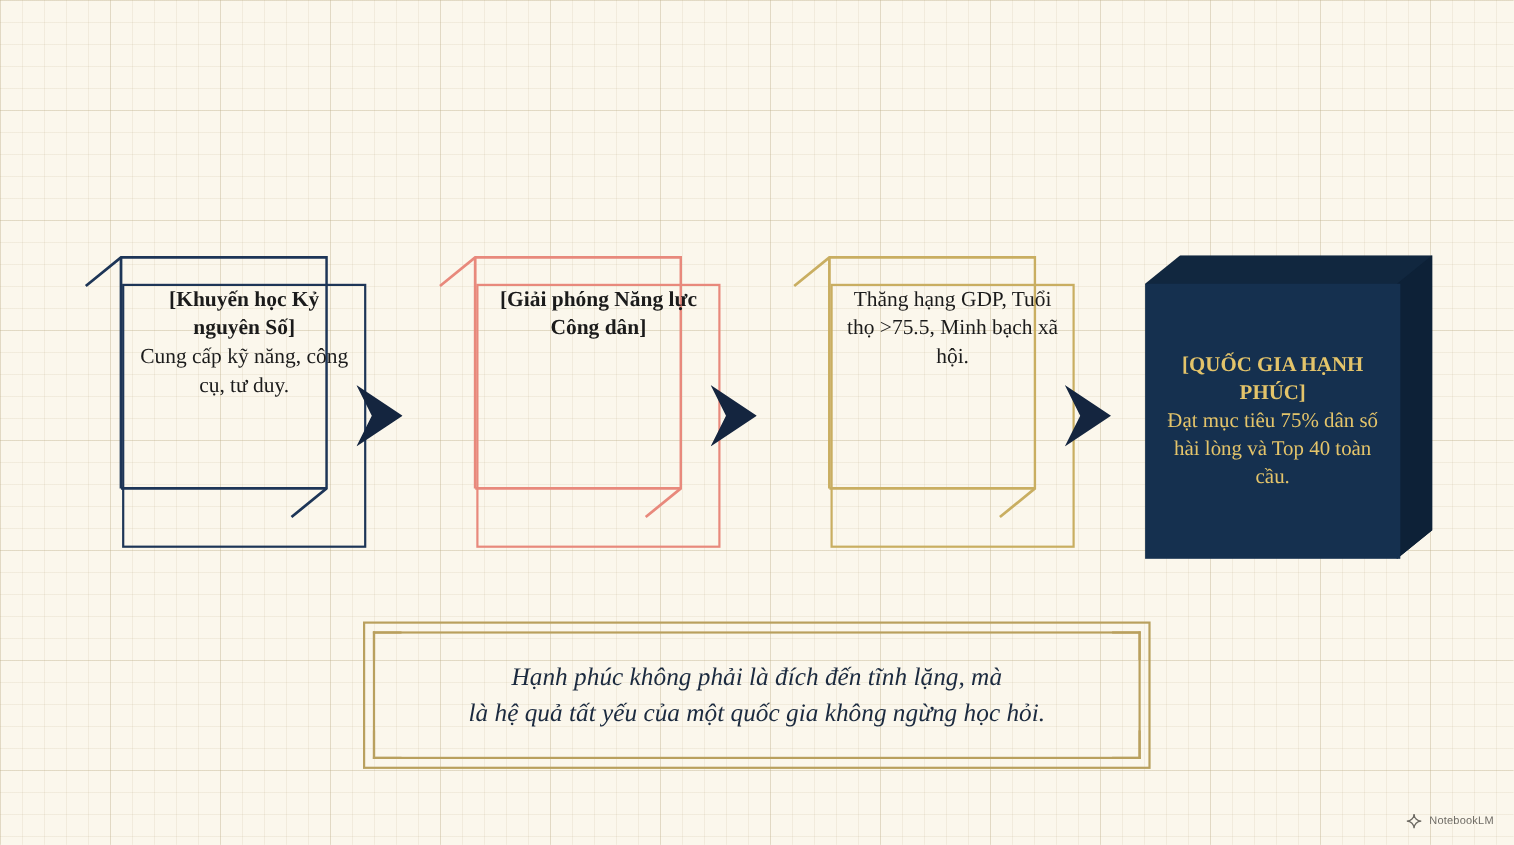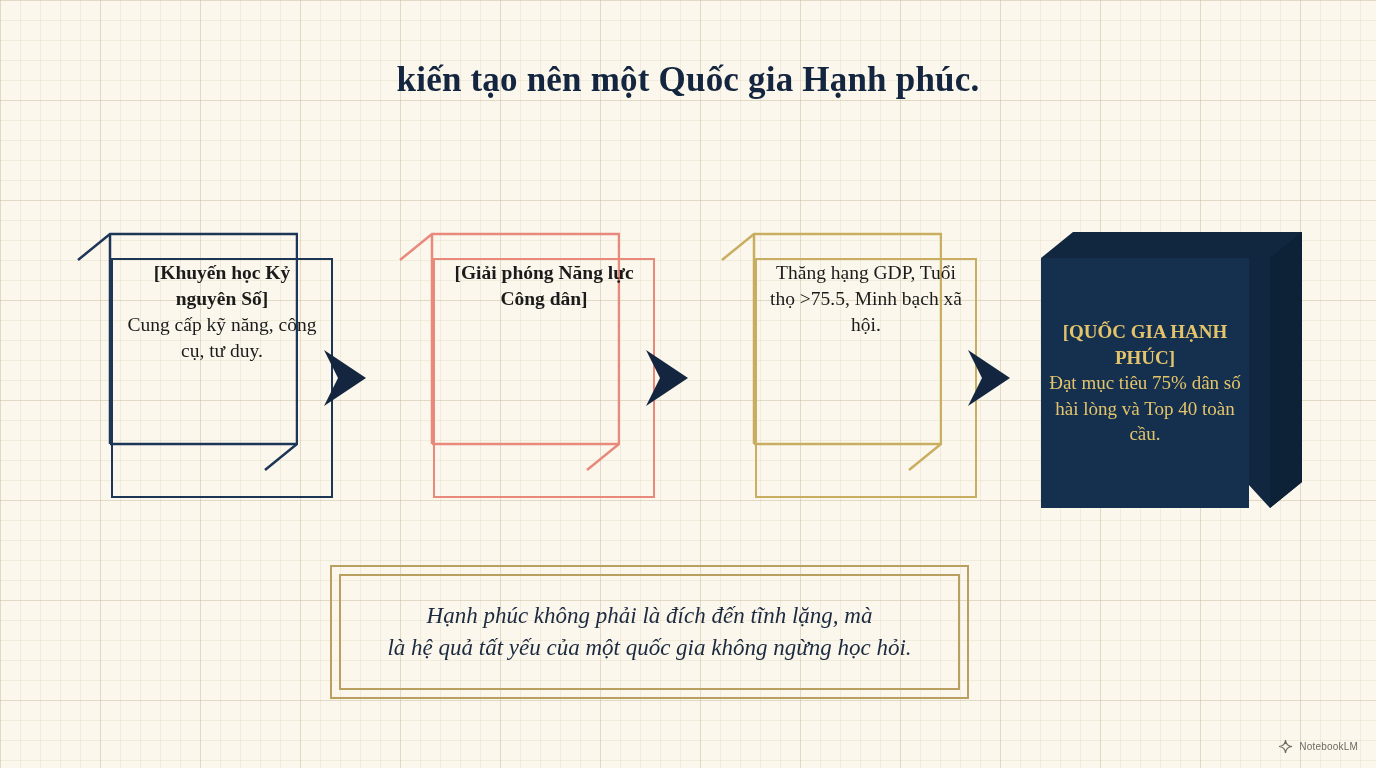--- a/index.html
+++ b/index.html
@@ -102,21 +102,21 @@
     position: absolute;
     left: 0;
     top: 0;
     width: 262px;
     height: 280px;
   }
   .cube-solid .frontface {
     position: absolute;
     left: 0;
     top: 26px;
-    width: 208px;
+    width: 232px;
     height: 250px;
     background: #15304f;
     display: flex;
     align-items: center;
     justify-content: center;
   }
   .cube-solid .label {
     position: relative;
     z-index: 3;
     width: 205px;
@@ -139,21 +139,21 @@
   }
   .arrow-1 { left: 258px; }
   .arrow-2 { left: 580px; }
   .arrow-3 { left: 902px; }
 
   
   .quote {
     position: absolute;
     left: 330px;
     top: 565px;
-    width: 639px;
+    width: 716px;
     height: 134px;
   }
   .quote .outer, .quote .inner {
     position: absolute;
     border: 2px solid #b9a05e;
     box-sizing: border-box;
   }
   .quote .outer { inset: 0; }
   .quote .inner { inset: 9px; }
   .quote .corner {
@@ -193,21 +193,20 @@
     font-size: 10px;
     letter-spacing: 0.2px;
   }
 </style>
 </head>
 <body>
 
 <div class="paper"></div>
 
 <div class="title">
-  <div>kiến tạo nên một Quốc gia Hạnh phúc.</div>
 </div>
 
 <div class="flow">
 
   <div class="cube cube-1">
     <svg class="topface" viewBox="0 0 222 240">
       <polyline points="2,28 34,2 221,2 221,212 189,238" fill="none" stroke="currentColor" stroke-width="2.5"></polyline>
       <line x1="34" y1="2" x2="34" y2="212" stroke="currentColor" stroke-width="2.5"></line>
       <line x1="34" y1="212" x2="221" y2="212" stroke="currentColor" stroke-width="2.5"></line>
     </svg>

